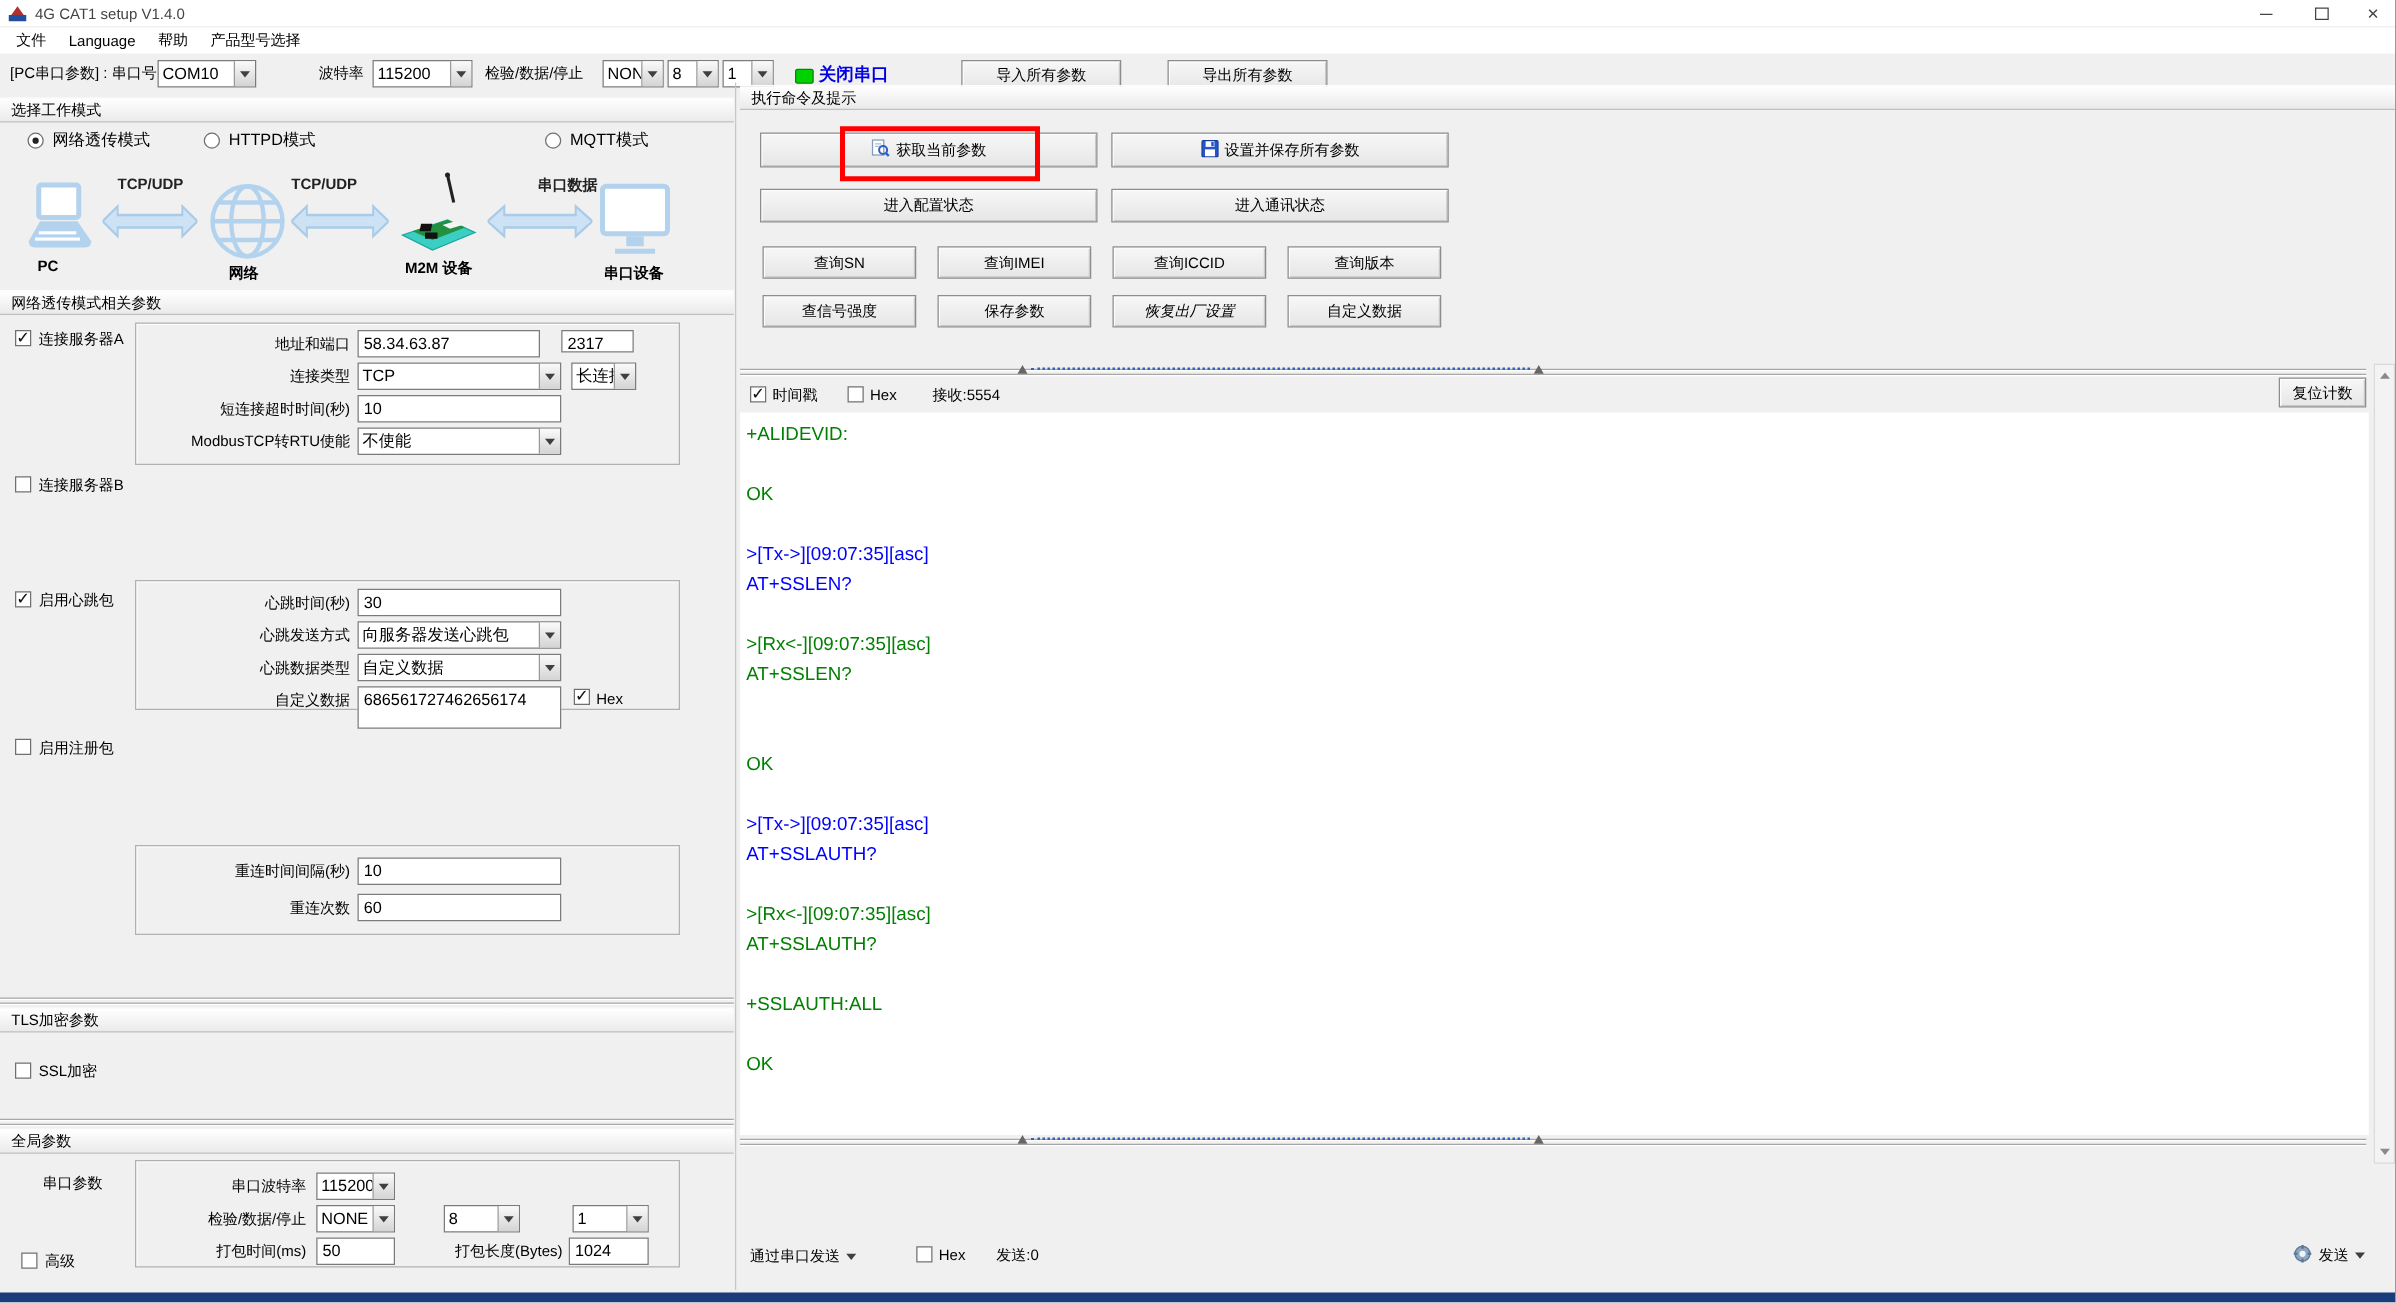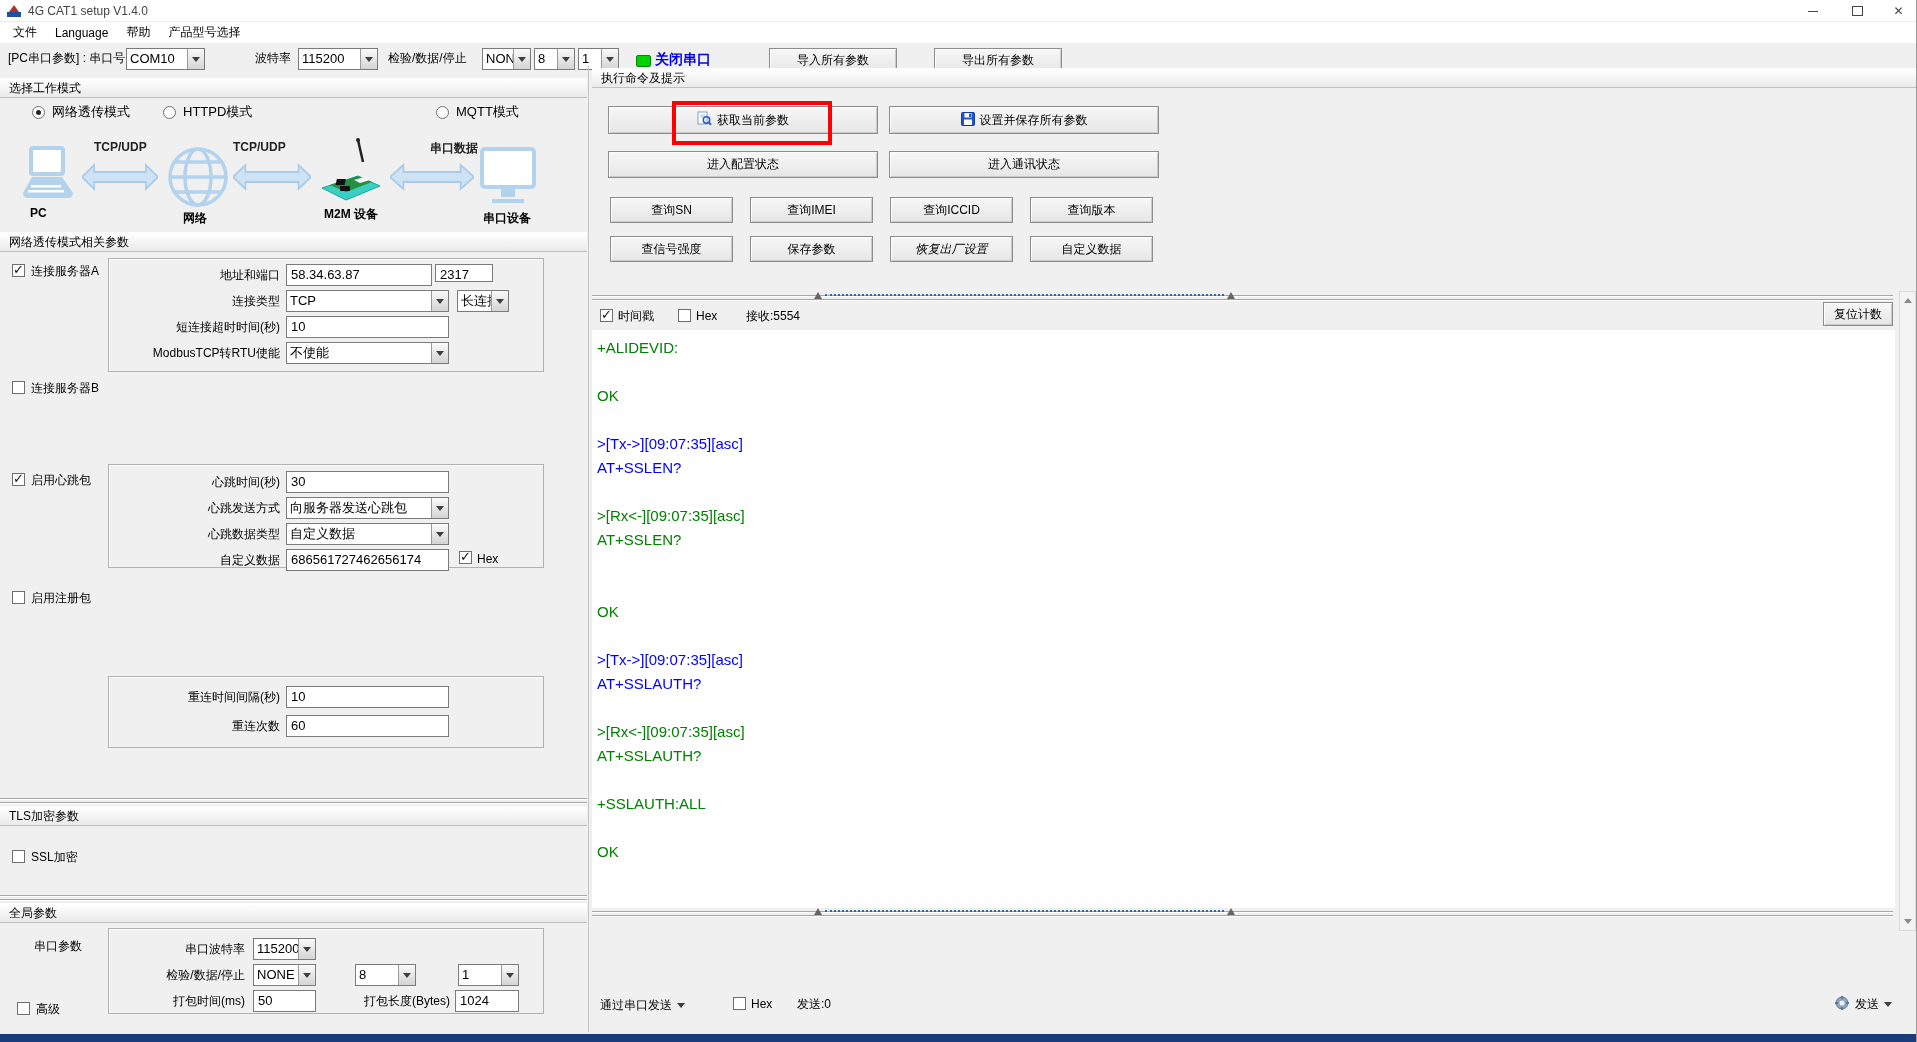--- a/index.html
+++ b/index.html
@@ -111,21 +111,21 @@
     <div class="btn" style="left:934px;top:5px;width:128px;height:25px">导出所有参数</div>
   </div>
 
   <div class="vdivider" style="left:588px;top:66px;height:966px"></div>
 
   <div class="hdrbar" style="left:0;top:78px;width:587px">
       <span>选择工作模式</span>
     </div>
 
   <div id="work-mode-options">
-      <div class="radio-opt" style="left: 32px; top: 104px;">
+      <div class="radio-opt" style="left: 22px; top: 104px;">
         <span class="radio on"></span>
         <span>网络透传模式</span>
       </div>
       <div class="radio-opt" style="left: 163px; top: 104px;">
         <span class="radio"></span>
         <span>HTTPD模式</span>
       </div>
       <div class="radio-opt" style="left: 436px; top: 104px;">
         <span class="radio"></span>
         <span>MQTT模式</span>
@@ -194,21 +194,21 @@
 
   <div class="hdrbar" style="left:0;top:232px;width:587px">
       <span>网络透传模式相关参数</span>
     </div>
 
   <span class="cb on" style="left:12px;top:264px"></span>
   <span class="lbl" style="left:31px;top:263px">连接服务器A</span>
   <div class="groupbox" style="left:108px;top:258px;width:436px;height:114px"></div>
   <span class="flabel" style="left:140px;top:264px;width:140px">地址和端口</span>
   <span class="input" style="left:286px;top:264px;width:146px;height:22px">58.34.63.87</span>
-  <span class="input" style="left:435px;top:264px;width:58px;height:18px">2317</span>
+  <span class="input" style="left:449px;top:264px;width:58px;height:18px">2317</span>
   <span class="flabel" style="left:140px;top:290px;width:140px">连接类型</span>
   <span class="combo" style="left:286px;top:290px;width:163px;height:22px">
       <span class="cval">TCP</span>
       <span class="carr"></span>
     </span>
   <span class="combo" style="left:457px;top:290px;width:52px;height:22px">
       <span class="cval">长连接</span>
       <span class="carr"></span>
     </span>
   <span class="flabel" style="left:120px;top:316px;width:160px">短连接超时时间(秒)</span>
@@ -231,21 +231,21 @@
   <span class="combo" style="left:286px;top:497px;width:163px;height:22px">
       <span class="cval">向服务器发送心跳包</span>
       <span class="carr"></span>
     </span>
   <span class="flabel" style="left:140px;top:523px;width:140px">心跳数据类型</span>
   <span class="combo" style="left:286px;top:523px;width:163px;height:22px">
       <span class="cval">自定义数据</span>
       <span class="carr"></span>
     </span>
   <span class="flabel" style="left:140px;top:549px;width:140px">自定义数据</span>
-  <span class="input" style="left:286px;top:549px;width:163px;height:22px">686561727462656174</span>
+  <span class="input" style="left:286px;top:549px;width:163px;height:34px">686561727462656174</span>
   <span class="cb on" style="left:459px;top:551px"></span>
   <span class="lbl" style="left:477px;top:551px">Hex</span>
 
   <span class="cb" style="left:12px;top:591px"></span>
   <span class="lbl" style="left:31px;top:590px">启用注册包</span>
 
   <div class="groupbox" style="left:108px;top:676px;width:436px;height:72px"></div>
   <span class="flabel" style="left:130px;top:686px;width:150px">重连时间间隔(秒)</span>
   <span class="input" style="left:286px;top:686px;width:163px;height:22px">10</span>
   <span class="flabel" style="left:140px;top:715px;width:140px">重连次数</span>

